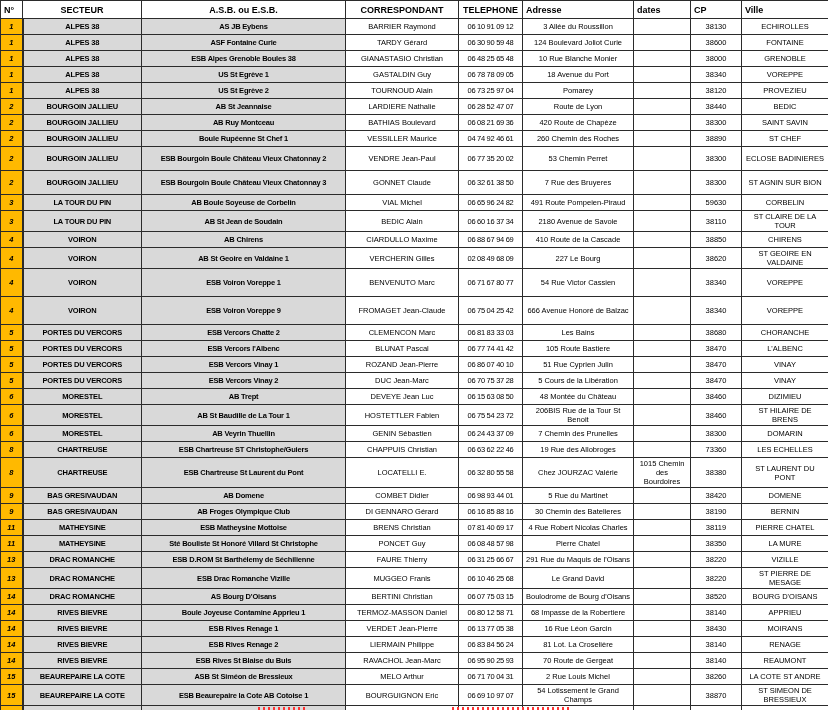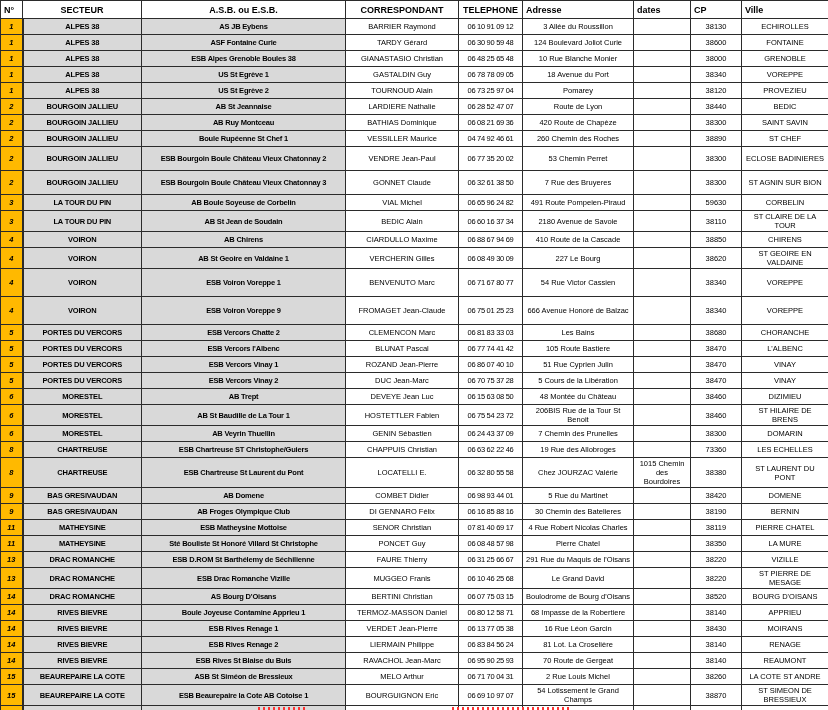--- a/index.html
+++ b/index.html
@@ -125,21 +125,21 @@
         <td class="cell-telephone">06 28 52 47 07</td>
         <td class="cell-adresse">Route de Lyon</td>
         <td class="cell-dates"></td>
         <td class="cell-cp">38440</td>
         <td class="cell-ville">BEDIC</td>
       </tr>
       <tr>
         <td class="cell-n">2</td>
         <td class="cell-secteur">BOURGOIN JALLIEU</td>
         <td class="cell-club">AB Ruy Montceau</td>
-        <td class="cell-correspondant">BATHIAS Dominique</td>
+        <td class="cell-correspondant">BATHIAS Boulevard</td>
         <td class="cell-telephone">06 08 21 69 36</td>
         <td class="cell-adresse">420 Route de Chapèze</td>
         <td class="cell-dates"></td>
         <td class="cell-cp">38300</td>
         <td class="cell-ville">SAINT SAVIN</td>
       </tr>
       <tr>
         <td class="cell-n">2</td>
         <td class="cell-secteur">BOURGOIN JALLIEU</td>
         <td class="cell-club">Boule Rupéenne St Chef 1</td>
@@ -203,21 +203,21 @@
         <td class="cell-adresse">410 Route de la Cascade</td>
         <td class="cell-dates"></td>
         <td class="cell-cp">38850</td>
         <td class="cell-ville">CHIRENS</td>
       </tr>
       <tr>
         <td class="cell-n">4</td>
         <td class="cell-secteur">VOIRON</td>
         <td class="cell-club">AB St Geoire en Valdaine 1</td>
         <td class="cell-correspondant">VERCHERIN Gilles</td>
-        <td class="cell-telephone">06 08 49 30 09</td>
+        <td class="cell-telephone">02 08 49 68 09</td>
         <td class="cell-adresse">227 Le Bourg</td>
         <td class="cell-dates"></td>
         <td class="cell-cp">38620</td>
         <td class="cell-ville">ST GEOIRE EN VALDAINE</td>
       </tr>
       <tr>
         <td class="cell-n">4</td>
         <td class="cell-secteur">VOIRON</td>
         <td class="cell-club">ESB Voiron Voreppe 1</td>
         <td class="cell-correspondant">BENVENUTO Marc</td>
@@ -225,21 +225,21 @@
         <td class="cell-adresse">54 Rue Victor Cassien</td>
         <td class="cell-dates"></td>
         <td class="cell-cp">38340</td>
         <td class="cell-ville">VOREPPE</td>
       </tr>
       <tr>
         <td class="cell-n">4</td>
         <td class="cell-secteur">VOIRON</td>
         <td class="cell-club">ESB Voiron Voreppe 9</td>
         <td class="cell-correspondant">FROMAGET Jean-Claude</td>
-        <td class="cell-telephone">06 75 01 25 23</td>
+        <td class="cell-telephone">06 75 04 25 42</td>
         <td class="cell-adresse">666 Avenue Honoré de Balzac</td>
         <td class="cell-dates"></td>
         <td class="cell-cp">38340</td>
         <td class="cell-ville">VOREPPE</td>
       </tr>
       <tr>
         <td class="cell-n">5</td>
         <td class="cell-secteur">PORTES DU VERCORS</td>
         <td class="cell-club">ESB Vercors Chatte 2</td>
         <td class="cell-correspondant">CLEMENCON Marc</td>
@@ -345,32 +345,32 @@
         <td class="cell-telephone">06 98 93 44 01</td>
         <td class="cell-adresse">5 Rue du Martinet</td>
         <td class="cell-dates"></td>
         <td class="cell-cp">38420</td>
         <td class="cell-ville">DOMENE</td>
       </tr>
       <tr>
         <td class="cell-n">9</td>
         <td class="cell-secteur">BAS GRESIVAUDAN</td>
         <td class="cell-club">AB Froges Olympique Club</td>
-        <td class="cell-correspondant">DI GENNARO Félix</td>
+        <td class="cell-correspondant">DI GENNARO Gérard</td>
         <td class="cell-telephone">06 16 85 88 16</td>
         <td class="cell-adresse">30 Chemin des Batelieres</td>
         <td class="cell-dates"></td>
         <td class="cell-cp">38190</td>
         <td class="cell-ville">BERNIN</td>
       </tr>
       <tr>
         <td class="cell-n">11</td>
         <td class="cell-secteur">MATHEYSINE</td>
         <td class="cell-club">ESB Matheysine Mottoise</td>
-        <td class="cell-correspondant">SENOR Christian</td>
+        <td class="cell-correspondant">BRENS Christian</td>
         <td class="cell-telephone">07 81 40 69 17</td>
         <td class="cell-adresse">4 Rue Robert Nicolas Charles</td>
         <td class="cell-dates"></td>
         <td class="cell-cp">38119</td>
         <td class="cell-ville">PIERRE CHATEL</td>
       </tr>
       <tr>
         <td class="cell-n">11</td>
         <td class="cell-secteur">MATHEYSINE</td>
         <td class="cell-club">Sté Bouliste St Honoré Villard St Christophe</td>

